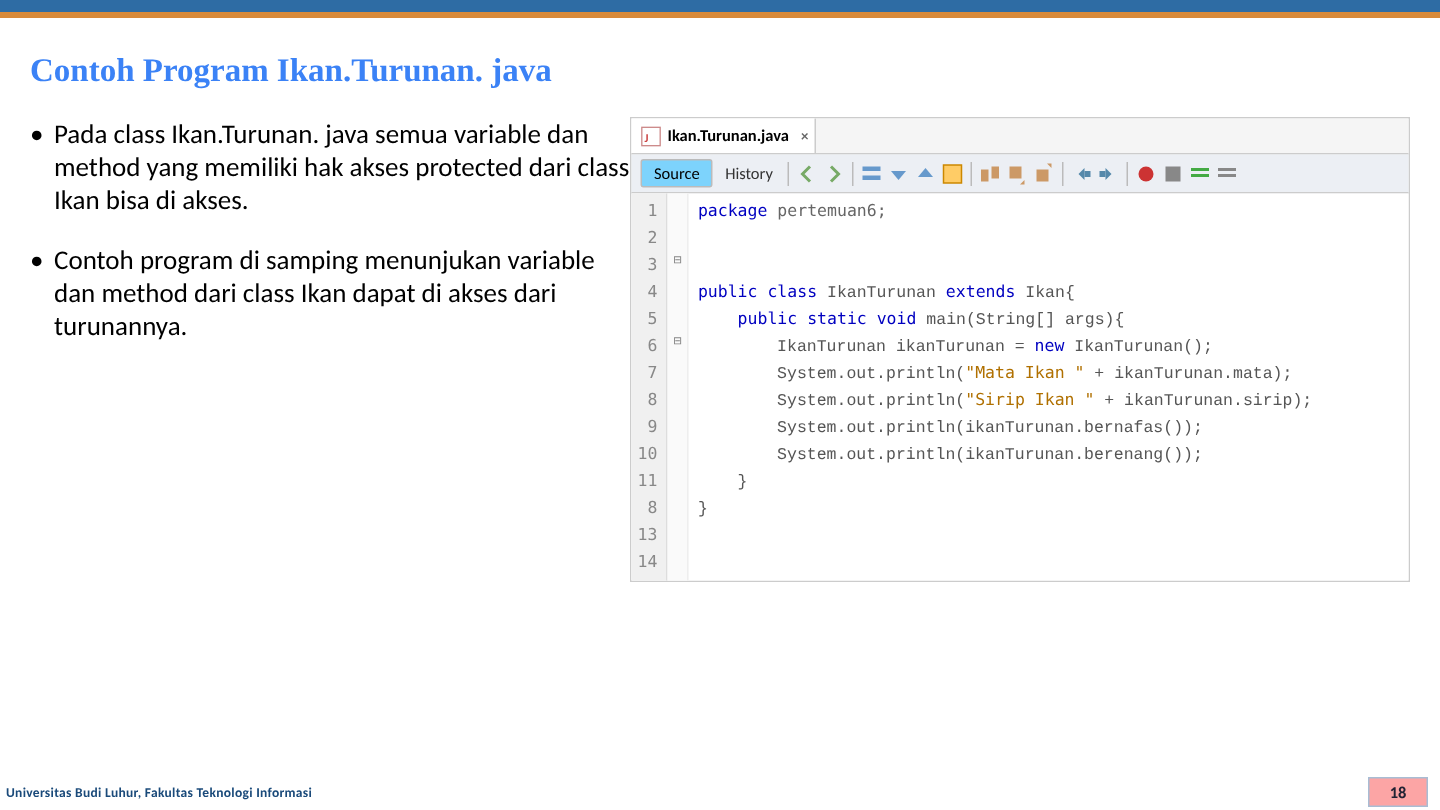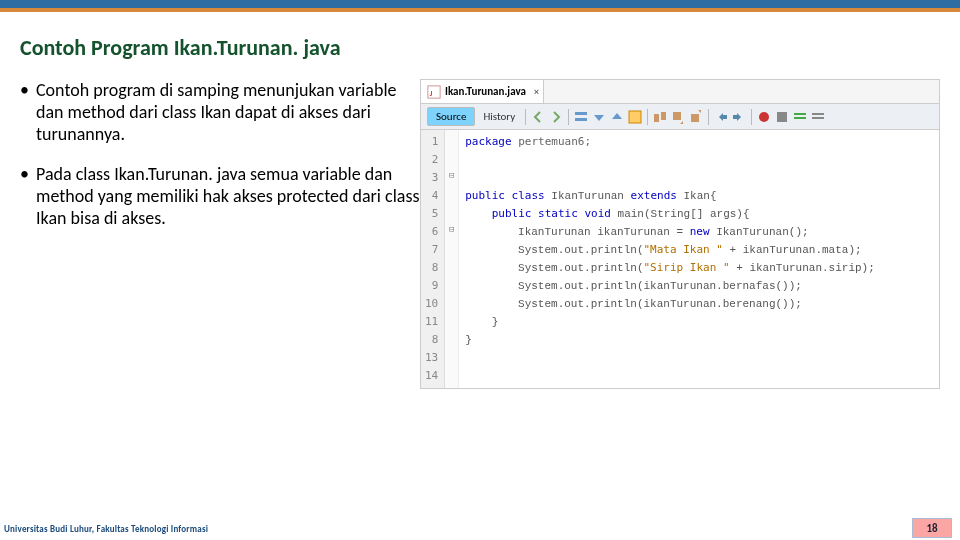--- a/index.html
+++ b/index.html
@@ -1,19 +1,19 @@
 <!DOCTYPE html>
 <html><head>
 <meta charset="utf-8">
 <style>
   * { box-sizing: border-box; margin: 0; padding: 0; }
   body { width: 960px; height: 540px; font-family: Calibri, Arial, sans-serif; background: #fff; position: relative; overflow: hidden; }
   .topbar { height: 8px; background: #2e6ca4; }
   .orangebar { height: 4px; background: #d88a3a; }
-  .title { font-weight: bold; font-size: 22px; color: #14532d; padding: 22px 0 18px 20px; }
+  .title { font-weight: bold; font-size: 22px; color: #3b82f6; padding: 22px 0 18px 20px; font-family: Liberation Serif, serif; }
   .content { display: flex; padding: 0 20px; }
   .left { width: 400px; font-size: 18px; color: #000; }
   .left ul { list-style: none; }
   .left li { margin-bottom: 18px; position: relative; padding-left: 16px; }
   .left li::before { content: "•"; position: absolute; left: 0; top: 0; }
   .right { flex: 1; border: 1px solid #ccc; }
   .tab-row { display: flex; align-items: center; background: #f5f5f5; border-bottom: 1px solid #ccc; height: 24px; }
   .file-tab { display: flex; align-items: center; background: #fff; border-right: 1px solid #ccc; padding: 0 4px 0 6px; height: 100%; font-size: 11px; font-weight: bold; gap: 4px; }
   .java-icon { width: 14px; height: 14px; display: inline-block; }
   .close-x { font-size: 10px; color: #666; margin-left: 4px; }
@@ -41,22 +41,22 @@
 <body>
 
 <div class="topbar"></div>
 <div class="orangebar"></div>
 
 <h1 class="title">Contoh Program Ikan.Turunan. java</h1>
 
 <div class="content">
   <div class="left">
     <ul>
+      <li>Pada class Ikan.Turunan. java semua variable dan method yang memiliki hak akses protected dari class Ikan bisa di akses.</li>
       <li>Contoh program di samping menunjukan variable dan method dari class Ikan dapat di akses dari turunannya.</li>
-      <li>Pada class Ikan.Turunan. java semua variable dan method yang memiliki hak akses protected dari class Ikan bisa di akses.</li>
     </ul>
   </div>
 
   <div class="right">
     <div class="tab-row">
       <div class="file-tab">
         <span class="java-icon">
           <svg viewBox="0 0 16 16">
               <rect x="1" y="1" width="14" height="14" fill="#fff" stroke="#c88" stroke-width="1"></rect>
               <text x="3" y="12" font-size="9" fill="#c44">J</text>

